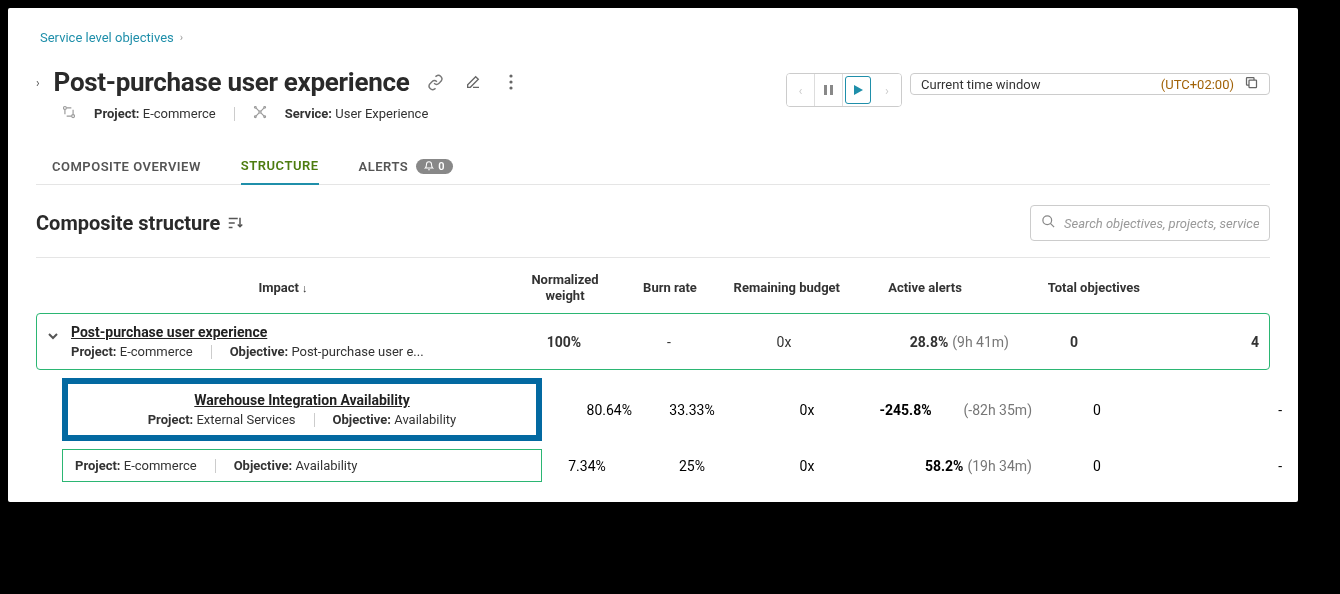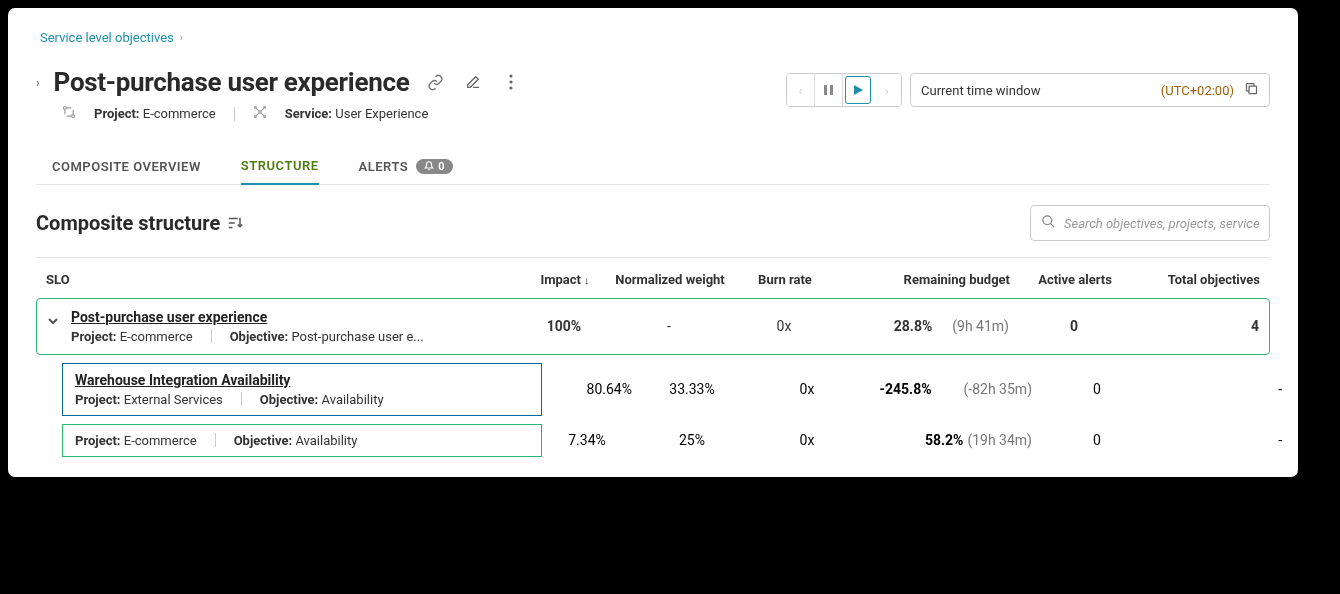--- a/index.html
+++ b/index.html
@@ -1,17 +1,17 @@
 <!DOCTYPE html>
 <html><head>
 <meta charset="utf-8">
 <style>
 * { box-sizing: border-box; margin: 0; padding: 0; font-family: -apple-system, BlinkMacSystemFont, "Segoe UI", Roboto, Helvetica, Arial, sans-serif; }
 body { background: #000; padding: 0; }
-.window { background: #fff; border-radius: 7px; width: 1290px; margin: 8px 0 0 8px; padding: 0; overflow: hidden; box-shadow: 0 10px 30px rgba(0,0,0,0.5); }
+.window { background: #fff; border-radius: 2px; width: 1290px; margin: 8px 0 0 8px; padding: 0; overflow: hidden; box-shadow: 0 10px 30px rgba(0,0,0,0.5); }
 .inner { padding: 14px 28px 20px 28px; }
 
 
 .breadcrumb { font-size: 13px; color: #444; margin: 8px 0 22px 4px; display: flex; align-items: center; gap: 6px; }
 .breadcrumb a { color: #1f8faa; text-decoration: none; }
 .breadcrumb .chev { color: #999; font-size: 11px; }
 
 
 .header-row { display: flex; justify-content: space-between; align-items: flex-start; }
 .title-block { display: flex; flex-direction: column; gap: 8px; }
@@ -23,21 +23,21 @@
 .subline .sep { width:1px; height:14px; background:#ccc; display:inline-block; }
 .micon { color:#888; font-size:13px; }
 
 
 .time-controls { display:flex; align-items:stretch; gap:8px; margin-top:6px; }
 .tc-group { display:flex; align-items:stretch; border:1px solid #ccc; border-radius:4px; overflow:hidden; }
 .tc-btn { width:28px; height:32px; display:flex; align-items:center; justify-content:center; border:none; background:#fff; color:#888; cursor:pointer; border-right:1px solid #ddd; font-size:13px; }
 .tc-btn:last-child { border-right:none; }
 .tc-btn.disabled { color:#ccc; cursor:default; }
 .tc-btn.play { border:1.5px solid #1f8faa; border-radius:3px; margin:2px; color:#1f8faa; width:26px; height:28px; }
-.time-display { display:flex; align-items:center; gap:10px; border:1px solid #ccc; border-radius:4px; padding:0 10px; height:34px; font-size:13px; color:#333; width:360px; justify-content:space-between; }
+.time-display { display:flex; align-items:center; gap:10px; border:1px solid #ccc; border-radius:4px; padding:0 10px; height:22px; font-size:13px; color:#333; width:360px; justify-content:space-between; }
 .tz { color:#a16207; }
 .copy-btn { color:#666; font-size:15px; }
 
 
 .tabs { display:flex; align-items:center; gap:40px; border-bottom:1px solid #e5e5e5; margin:26px 0 20px 0; padding-left:16px; }
 .tab { padding:10px 0; font-size:13px; letter-spacing:0.5px; color:#555; cursor:pointer; font-weight:600; display:flex; align-items:center; gap:8px; }
 .tab.active { color:#4d7c0f; border-bottom:2px solid #1f8faa; margin-bottom:-1px; }
 .badge { background:#888; color:#fff; border-radius:10px; padding:1px 8px; font-size:11px; display:inline-flex; align-items:center; gap:4px; }
 
 
@@ -52,27 +52,27 @@
 .thead, .trow { display:grid; grid-template-columns: 1fr 90px 120px 110px 170px 130px 120px; align-items:center; }
 .thead { padding:14px 10px 8px 10px; font-size:13px; font-weight:700; color:#333; }
 .thead .th { text-align:center; }
 .thead .th.slo { text-align:left; }
 .thead .th.right { text-align:right; }
 .thead .th.multi { line-height:1.2; }
 .th-sort { font-size:11px; margin-left:3px; }
 
 .row-container { border:1px solid transparent; border-radius:4px; margin:2px 0; }
 .row-green { border:1px solid #2bb673; }
-.row-red { border:1px solid #0369a1; background:#fff; }
+.row-red { border:6px solid #0369a1; background:#fff;align-items:center; }
 .row-green2 { border:1px solid #2bb673; }
 .trow { padding:10px 10px; }
 .trow .cell { text-align:center; font-size:14px; color:#333; }
 .trow .cell.slo { text-align:left; }
 .trow .cell strong { font-weight:700; }
-.trow .cell .sub { color:#777; font-weight:400; margin-left:20px; }
+.trow .cell .sub { color:#777; font-weight:400; margin-left:4px; }
 
 .slo-cell { display:flex; align-items:flex-start; gap:10px; }
 .expander { color:#666; font-size:13px; margin-top:6px; width:14px; cursor:pointer; }
 .slo-info { display:flex; flex-direction:column; gap:4px; }
 .slo-name { font-weight:700; text-decoration:underline; font-size:14px; color:#222; }
 .slo-meta { font-size:13px; color:#333; display:flex; align-items:center; gap:18px; }
 .slo-meta .sep2 { width:1px; height:14px; background:#ccc; }
 
 .child-row-wrap { margin:8px 0 0 26px; display:grid; grid-template-columns: 480px 90px 120px 110px 170px 130px 120px; align-items:center; padding:0; }
 .child-card { padding:8px 12px; display:flex; flex-direction:column; gap:4px; }
@@ -199,21 +199,20 @@
               <circle cx="10" cy="10" r="7"></circle>
               <path d="M21 21l-6-6"></path>
             </svg>
     </span>
     <input type="text" placeholder="Search objectives, projects, service..." style="">
   </div>
 </div>
 
 <div class="table-wrap">
   <div class="thead">
-    <div class="th slo">SLO</div>
     <div class="th"><span>Impact</span><span class="th-sort">↓</span></div>
     <div class="th multi">Normalized weight</div>
     <div class="th">Burn rate</div>
     <div class="th multi right">Remaining budget</div>
     <div class="th">Active alerts</div>
     <div class="th multi right">Total objectives</div>
   </div>
 
   <div class="row-container row-green">
     <div class="trow">

